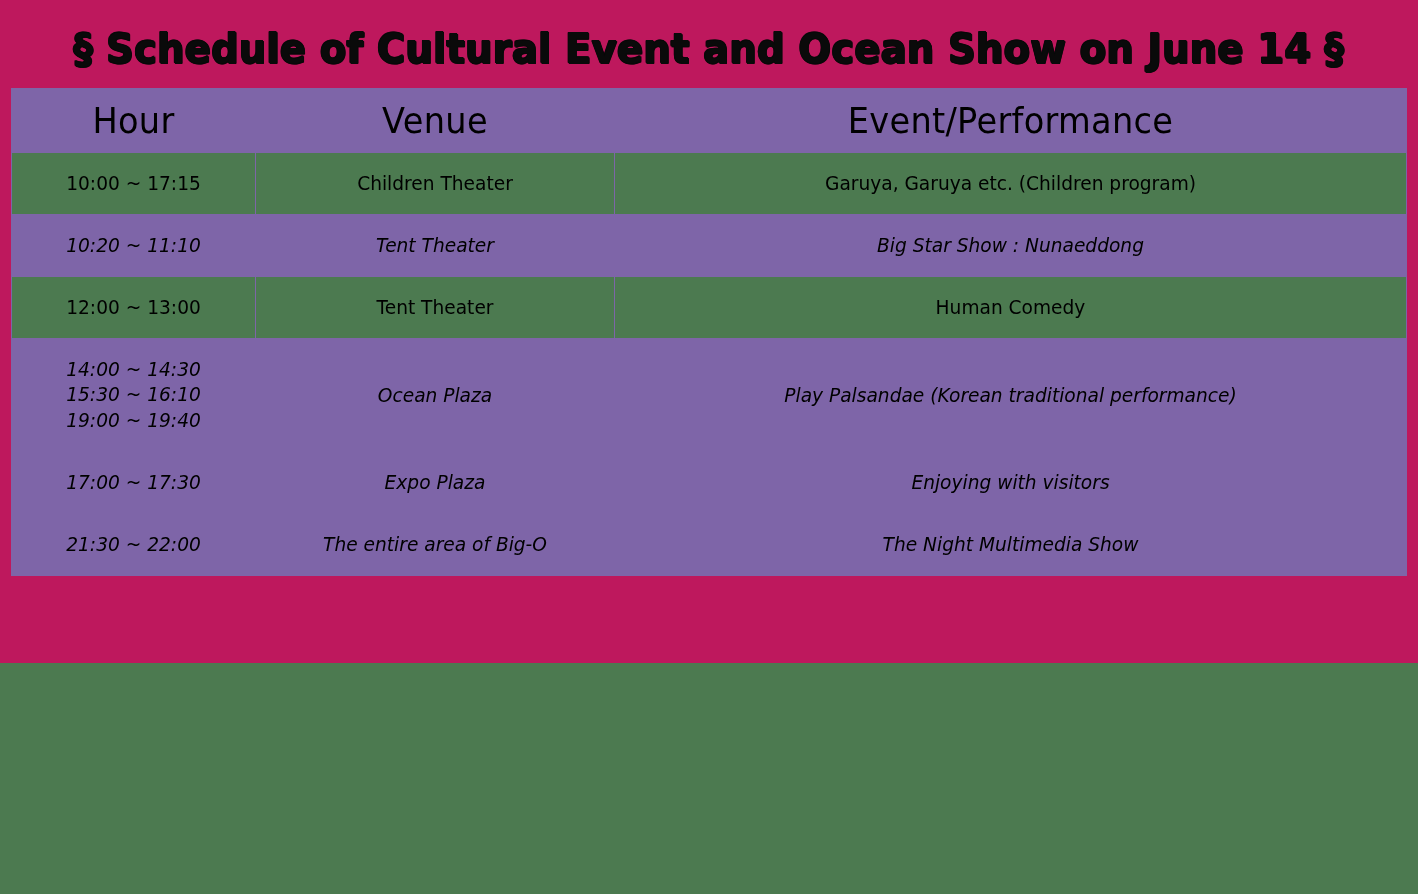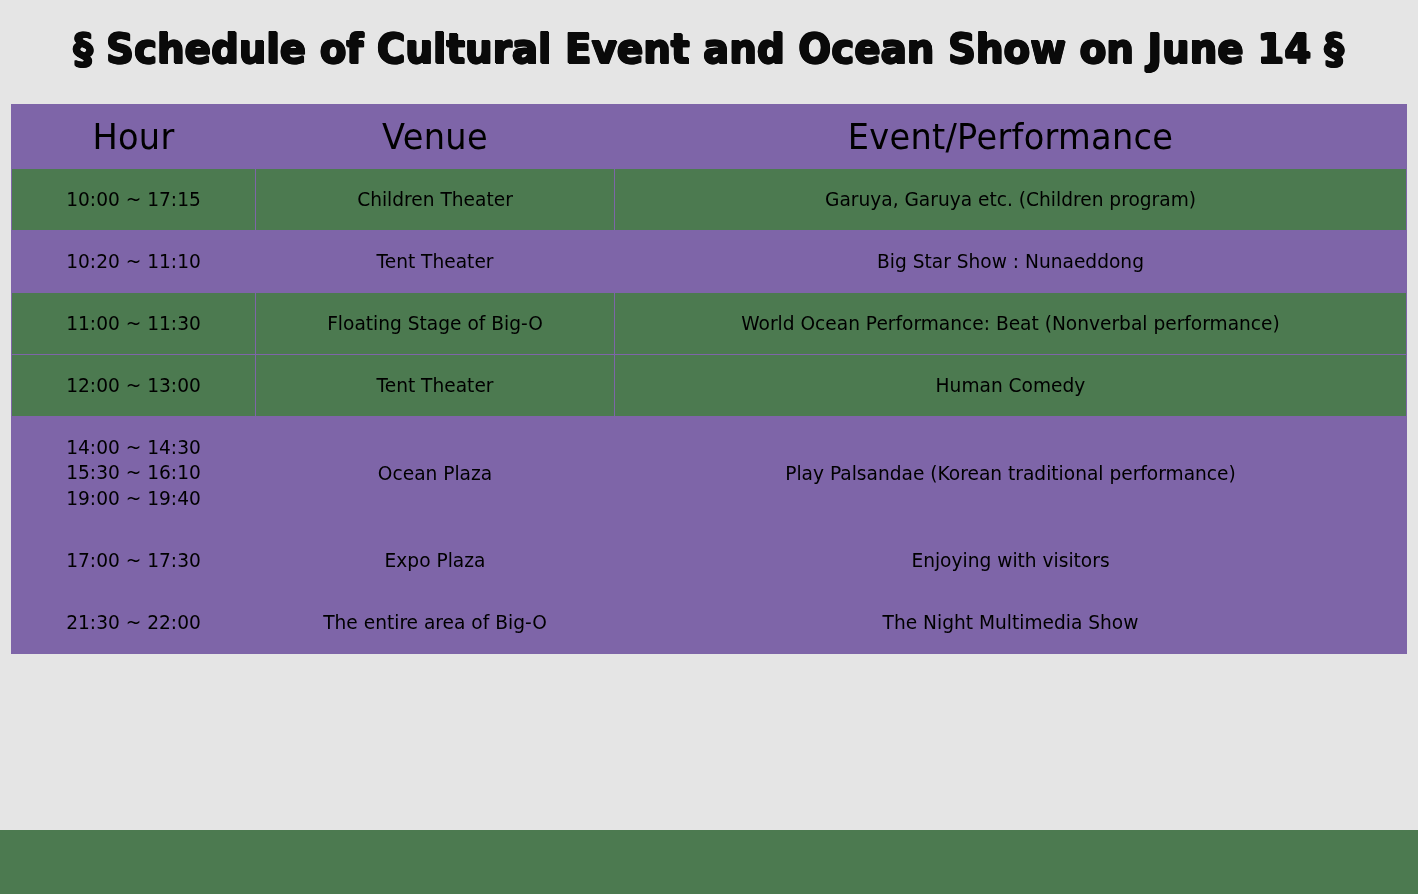--- a/index.html
+++ b/index.html
@@ -11,22 +11,22 @@
     width: 1418px;
     height: 894px;
     background: #4c7a50;
     font-family: "DejaVu Sans", sans-serif;
     overflow: hidden;
   }
 
   #page {
     position: relative;
     width: 1418px;
-    height: 830px;
-    background: #e5e5e5;
+    height: 663px;
+    background: #be185d;
     box-sizing: border-box;
   }
 
   
   .title-bar {
     position: absolute;
     left: 0;
     top: 18px;
     width: 1418px;
     height: 62px;
@@ -56,21 +56,21 @@
     font-weight: bold;
     display: inline-block;
   }
   .title-sym.left { margin-right: 14px; }
   .title-sym.right { margin-left: 14px; }
 
   
   .sched-table {
     position: absolute;
     left: 11px;
-    top: 104px;
+    top: 88px;
     width: 1395px;
     border-collapse: collapse;
     table-layout: fixed;
     font-family: "DejaVu Sans", sans-serif;
   }
   .sched-table td, .sched-table th {
     border: 1px solid #7e65a8;
     padding: 0;
     margin: 0;
     color: #000000;
@@ -101,21 +101,21 @@
     height: 61px;
     font-size: 20px;
     line-height: 1.12;
   }
   tbody td .cell-inner {
     display: block;
     transform: scaleX(0.93);
     white-space: nowrap;
   }
   tbody tr.row-green td { background: #4c7a50; }
-  tbody tr.row-purple td { background: #7e65a8; }
+  tbody tr.row-purple td { background: #7e65a8; font-style: italic; }
 
   
   tbody tr.row-tall td { height: 112px; }
   .time-stack {
     display: block;
     transform: scaleX(0.93);
   }
   .time-stack span {
     display: block;
     line-height: 1.28;
@@ -170,31 +170,20 @@
           </td>
           <td>
             <span class="cell-inner">Tent Theater</span>
           </td>
           <td>
             <span class="cell-inner">Big Star Show : Nunaeddong</span>
           </td>
         </tr>
         <tr class="row-green">
           <td>
-            <span class="cell-inner">11:00 ~ 11:30</span>
-          </td>
-          <td>
-            <span class="cell-inner">Floating Stage of Big-O</span>
-          </td>
-          <td>
-            <span class="cell-inner">World Ocean Performance: Beat (Nonverbal performance)</span>
-          </td>
-        </tr>
-        <tr class="row-green">
-          <td>
             <span class="cell-inner">12:00 ~ 13:00</span>
           </td>
           <td>
             <span class="cell-inner">Tent Theater</span>
           </td>
           <td>
             <span class="cell-inner">Human Comedy</span>
           </td>
         </tr>
         <tr class="row-purple row-tall">

